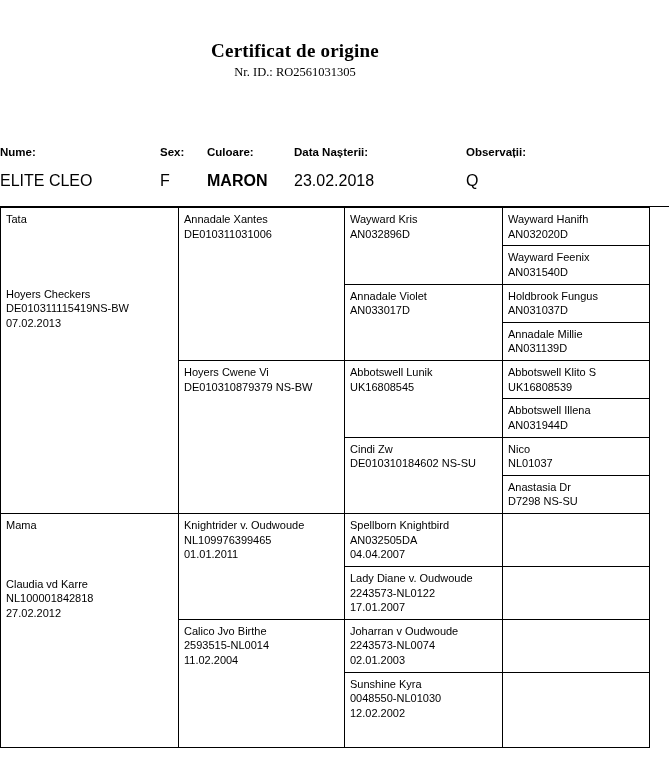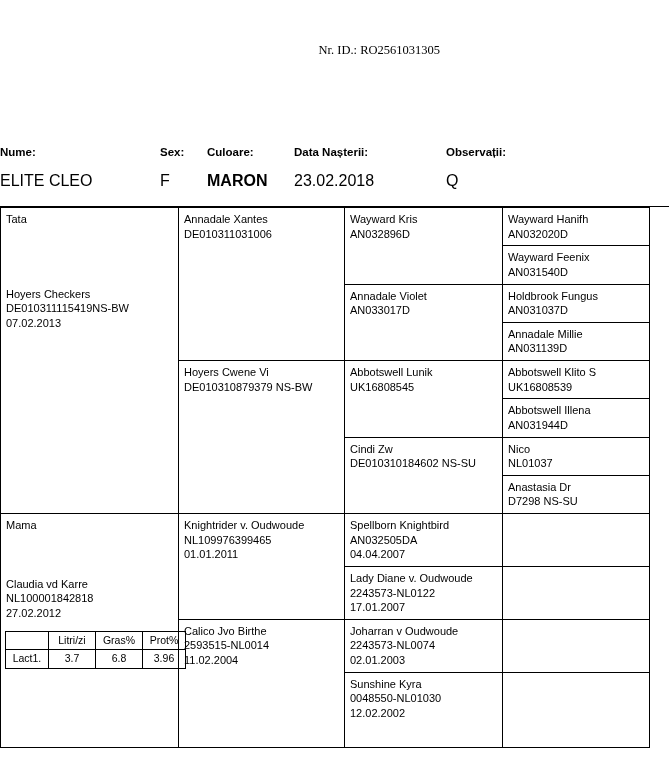--- a/index.html
+++ b/index.html
@@ -50,21 +50,20 @@
   }
   .cert-sub {
     font-size: 13.5px;
     font-family: "Liberation Serif", serif;
     margin-top: 2px;
   }
   .cert-id {
     font-size: 12.5px;
     font-family: "Liberation Serif", serif;
     margin-top: 3px;
-    text-align: right;
   }
 
   .logo-right {
     position: absolute;
     right: 14px;
     top: 4px;
     width: 190px;
     height: 104px;
   }
   .logo-right svg { display: block; }
@@ -84,21 +83,21 @@
   }
   .info .val {
     position: absolute;
     top: 26px;
     font-size: 16px;
   }
   .c1 { left: 0px; }
   .c2 { left: 160px; }
   .c3 { left: 207px; font-weight: bold; }
   .c4 { left: 294px; }
-  .c5 { left: 446px; }
+  .c5 { left: 466px; }
 
   
   table.ped {
     border-collapse: collapse;
     table-layout: fixed;
     width: 649px;
     margin-left: 0px;
     border-top: 1px solid #000;
   }
   table.ped td {
@@ -135,20 +134,21 @@
 </style>
 </head>
 <body>
 
 <div class="page">
 
   <div class="header">
 
 
     <div class="title-block">
+      <div class="cert-title">Certificat de origine</div>
       <div class="cert-id">Nr. ID.: RO2561031305</div>
     </div>
 
   </div>
 
   <div class="info">
     <div class="lbl c1">Nume:</div>
     <div class="lbl c2">Sex:</div>
     <div class="lbl c3">Culoare:</div>
     <div class="lbl c4">Data Nașterii:</div>
@@ -261,36 +261,20 @@
       </tr>
 
       <tr>
         <td rowspan="4" class="mama-cell">
           <span class="cellline">Mama</span>
           <div style="height:44px"></div>
           <span class="cellline">Claudia vd Karre</span>
           <span class="cellline">NL100001842818</span>
           <span class="cellline">27.02.2012</span>
 
-          <table class="milk">
-            <tbody>
-              <tr>
-                <th class="mk-c0"></th>
-                <th class="mk-c1">Litri/zi</th>
-                <th class="mk-c2">Gras%</th>
-                <th class="mk-c3">Prot%</th>
-              </tr>
-              <tr>
-                <td>Lact1.</td>
-                <td>3.7</td>
-                <td>6.8</td>
-                <td>3.96</td>
-              </tr>
-            </tbody>
-          </table>
         </td>
 
         <td rowspan="2">
           <span class="cellline">Knightrider v. Oudwoude</span>
           <span class="cellline">NL109976399465</span>
           <span class="cellline">01.01.2011</span>
         </td>
 
         <td>
           <span class="cellline">Spellborn Knightbird</span>

